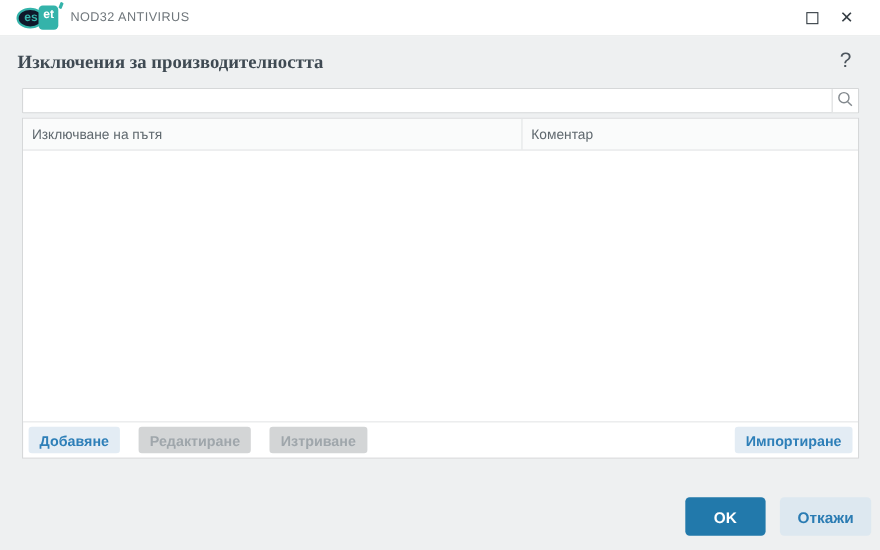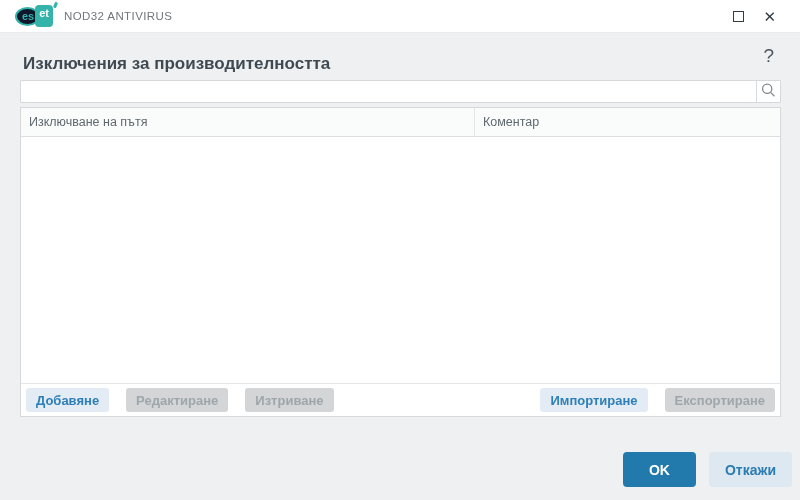--- a/index.html
+++ b/index.html
@@ -39,21 +39,21 @@
   .close-button {
     background:none; border:none; padding:0; font-size:15px; line-height:1;
     color:#343c43; font-family:inherit; cursor:default;
   }
 
   
   .page-header {
     height:47px; display:flex; align-items:flex-start; justify-content:space-between;
     padding:13px 26px 0 15px;
   }
-  .page-title { margin:8px; font-size:17px; font-weight:700; color:#3f4a53; }
+  .page-title { margin:1px; font-size:17px; font-weight:700; color:#3f4a53;font-family:Liberation Serif, serif; }
   .help-button {
     background:none; border:none; padding:0; font-family:inherit;
     font-size:19px; color:#4c555d; line-height:20px; cursor:default;
   }
 
   
   .search-bar {
     margin:0 19px 0 20px; height:23px; background:#fff;
     border:1px solid #d6d8d9; border-radius:1px; display:flex;
   }
@@ -144,21 +144,20 @@
       <div class="th th-comment">Коментар</div>
     </div>
     <div class="tbody"></div>
 
     <div class="toolbar">
       <button class="btn btn-enabled">Добавяне</button>
       <button class="btn btn-disabled" disabled="">Редактиране</button>
       <button class="btn btn-disabled" disabled="">Изтриване</button>
       <span class="toolbar-spacer"></span>
       <button class="btn btn-enabled">Импортиране</button>
-      <button class="btn btn-disabled" disabled="">Експортиране</button>
     </div>
   </div>
 
   <div class="footer">
     <button class="btn-ok">OK</button>
     <button class="btn-cancel">Откажи</button>
   </div>
 
 </div>
 

